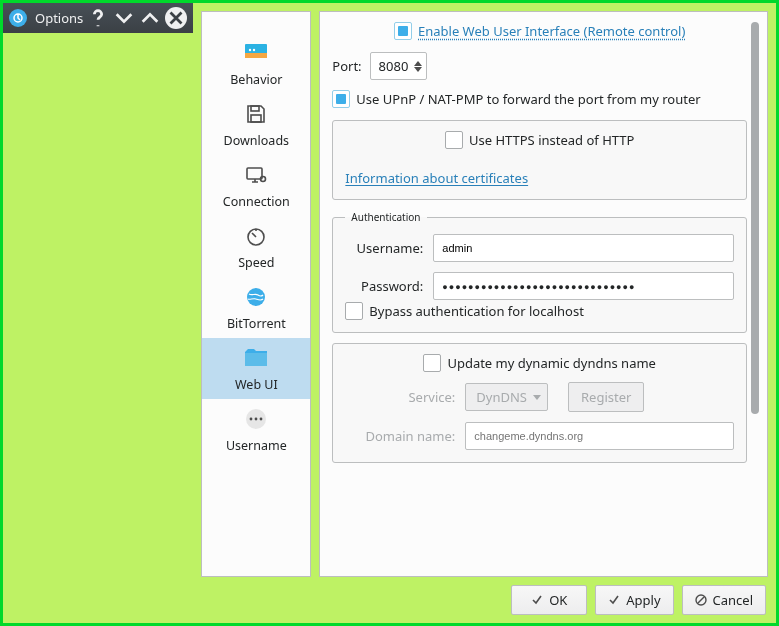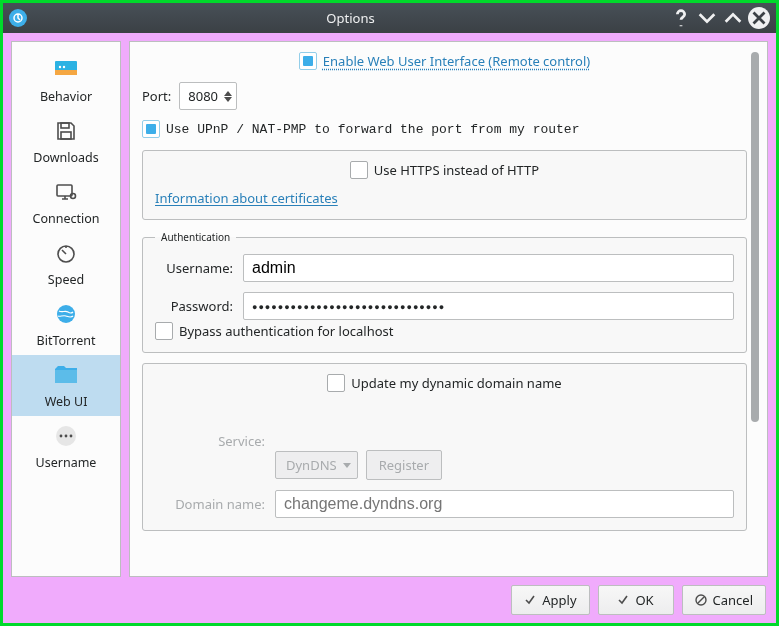--- a/index.html
+++ b/index.html
@@ -9,23 +9,23 @@
     font-size: 13px;
     color: #232627;
     background: #00d92b;
     width: 779px;
     height: 626px;
     overflow: hidden;
   }
   .window {
     position: absolute;
     top: 3px; left: 3px; right: 3px; bottom: 3px;
-    background: #f0abfc;
-    display: flex;
-    flex-direction: column;
+    background: #bef264;
+    display: flex;
+    flex-direction: row;
   }
   .titlebar {
     height: 30px;
     background: linear-gradient(#475057, #3b4045);
     display: flex;
     align-items: center;
     color: #eff0f1;
     font-size: 13px;
     padding: 0 6px;
   }
@@ -60,21 +60,21 @@
     flex: 1;
     display: flex;
     gap: 8px;
     min-height: 0;
   }
   .sidebar {
     width: 110px;
     background: #fcfcfc;
     border: 1px solid #bcbebf;
     overflow-y: auto;
-    padding: 8px 0;
+    padding: 21px 0;
   }
   .sidebar-item {
     display: flex; flex-direction: column; align-items: center;
     padding: 8px 4px 6px 4px;
     gap: 6px;
     cursor: pointer;
   }
   .sidebar-item.selected { background: #bedcf0; }
   .sidebar-item .ic { width: 24px; height: 24px; display:flex; align-items:center; justify-content:center; }
   .sidebar-item .lbl { font-size: 12.5px; }
@@ -130,21 +130,21 @@
   .formlabel { text-align:right; color:#232627; }
   .formlabel.disabled { color:#a8abad; }
   .btn {
     border:1px solid #bcbebf; background:linear-gradient(#f7f7f7,#ededee);
     padding:5px 12px; border-radius:2px; cursor:pointer; font-size:13px;
     display:inline-flex; align-items:center; gap:6px;
   }
   .btn.disabled { color:#a8abad; cursor:default; background:#eeeeef; }
   .input {
     border:1px solid #bcbebf; background:#fff; border-radius:2px; height:28px;
-    padding:0 8px; font-size:16px; width:100%;
+    padding:0 8px; font-size:11px; width:100%;
   }
   .input.disabled { color:#a8abad; }
   .select {
     border:1px solid #bcbebf; background:#eeeeef; border-radius:2px; height:28px;
     padding:0 6px 0 10px; font-size:13px; display:inline-flex; align-items:center; gap:6px;
     color:#a8abad;
   }
   .shield { width:14px; height:14px; }
   .grid2 {
     display:grid; grid-template-columns: 92px 1fr; gap:10px 10px; align-items:center;
@@ -279,31 +279,31 @@
                 <svg viewBox="0 0 8 5">
                     <path d="M0 5l4-5 4 5" fill="#4d4d4d"></path>
                   </svg>
                 <svg viewBox="0 0 8 5">
                     <path d="M0 0l4 5 4-5" fill="#4d4d4d"></path>
                   </svg>
               </span>
             </span>
           </div>
 
-          <div class="row" style="margin-bottom:12px;font-family:Liberation Mono, monospace;">
+          <div class="row" style="margin-bottom:12px;">
             <span class="checkbox checked"></span>
             <span>Use UPnP / NAT-PMP to forward the port from my router</span>
           </div>
 
           <fieldset>
             <div class="row" style="justify-content:center; margin-bottom:10px;">
               <span class="checkbox plain"></span>
               <span>Use HTTPS instead of HTTP</span>
             </div>
-            <div style="margin-top:10px;">
+            <div style="margin-top:20px;">
               <span class="link-solid">Information about certificates</span>
             </div>
           </fieldset>
 
           <fieldset class="legend">
             <legend>Authentication</legend>
             <div class="grid2" style="grid-template-columns:78px 1fr;">
               <span class="formlabel">Username:</span>
               <input class="input" value="admin" style="">
               <span class="formlabel">Password:</span>
@@ -313,25 +313,25 @@
             </div>
             <div class="row" style="margin-top:2px;">
               <span class="checkbox plain"></span>
               <span>Bypass authentication for localhost</span>
             </div>
           </fieldset>
 
           <fieldset>
             <div class="row" style="justify-content:center; margin-bottom:10px;">
               <span class="checkbox plain"></span>
-              <span>Update my dynamic domain name</span>
+              <span>Update my dynamic dyndns name</span>
             </div>
             <div class="grid2" style="grid-template-columns:110px 1fr;">
               <span class="formlabel disabled">Service:</span>
-              <div class="row" style="gap:8px;margin-top:48px;">
+              <div class="row" style="gap:20px;">
                 <span class="select">
                   <span>DynDNS</span>
                   <svg width="8" height="5" viewBox="0 0 8 5">
                       <path d="M0 0l4 5 4-5" fill="#a8abad"></path>
                     </svg>
                 </span>
                 <span class="btn disabled">Register</span>
               </div>
               <span class="formlabel disabled">Domain name:</span>
               <input class="input disabled" placeholder="changeme.dyndns.org" style="">
@@ -343,27 +343,27 @@
             <div class="thumb"></div>
           </div>
       </div>
     </div>
 
     <div class="footer">
       <span class="btn">
         <svg width="12" height="12" viewBox="0 0 12 12">
             <path d="M2 6l3 3 5-7" stroke="#4d4d4d" stroke-width="1.6" fill="none"></path>
           </svg>
-        <span>Apply</span>
+        <span>OK</span>
       </span>
       <span class="btn">
         <svg width="12" height="12" viewBox="0 0 12 12">
             <path d="M2 6l3 3 5-7" stroke="#4d4d4d" stroke-width="1.6" fill="none"></path>
           </svg>
-        <span>OK</span>
+        <span>Apply</span>
       </span>
       <span class="btn">
         <svg width="12" height="12" viewBox="0 0 12 12">
             <circle cx="6" cy="6" r="5" stroke="#4d4d4d" stroke-width="1.4" fill="none"></circle>
             <path d="M3 9L9 3" stroke="#4d4d4d" stroke-width="1.4"></path>
           </svg>
         <span>Cancel</span>
       </span>
     </div>
   </div>

